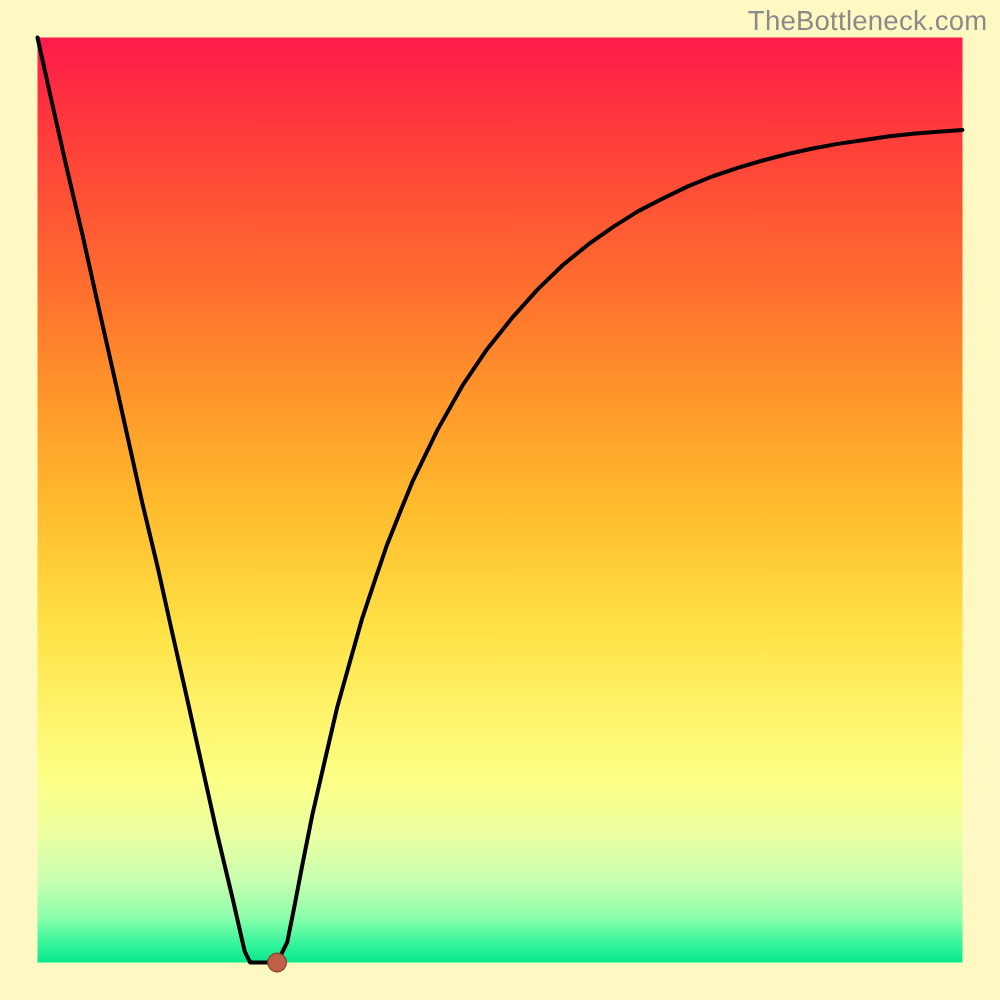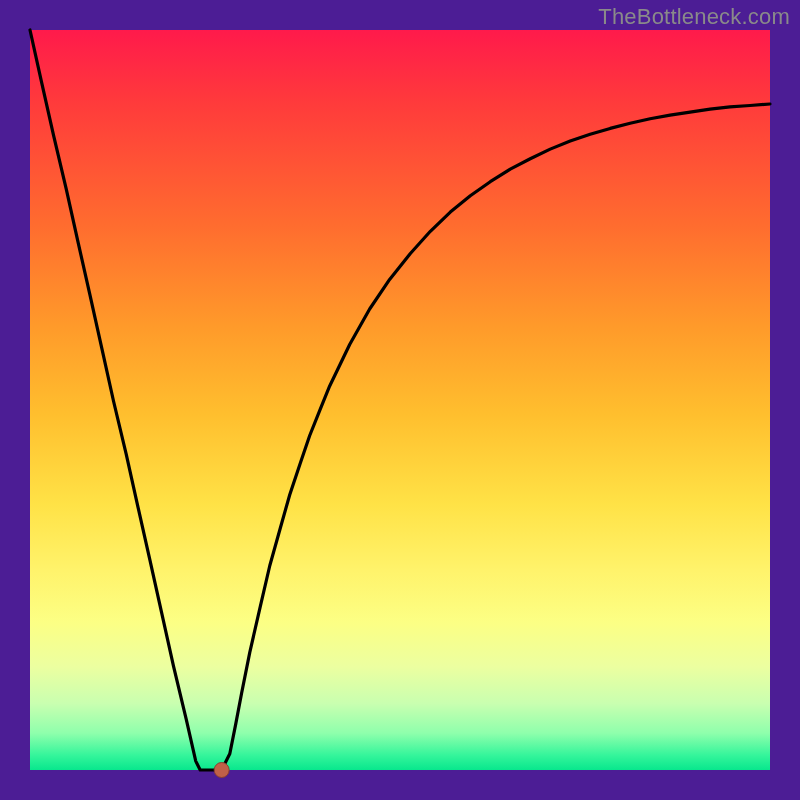--- a/index.html
+++ b/index.html
@@ -9,21 +9,21 @@
     height: 800px;
     background: #000;
     overflow: hidden;
   }
   .frame {
     position: absolute;
     left: 0;
     top: 0;
     width: 800px;
     height: 800px;
-    background: #4c1d95;
+    background: #fef9c3;
   }
   .plot {
     position: absolute;
     left: 30px;
     top: 30px;
     width: 740px;
     height: 740px;
     background: linear-gradient(to bottom,
       #ff1a4b 0%,
       #ff3b3b 10%,

